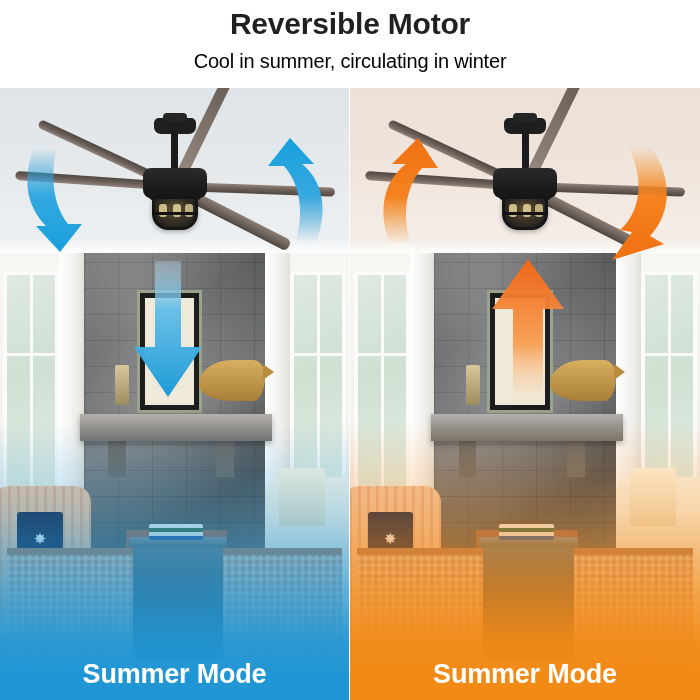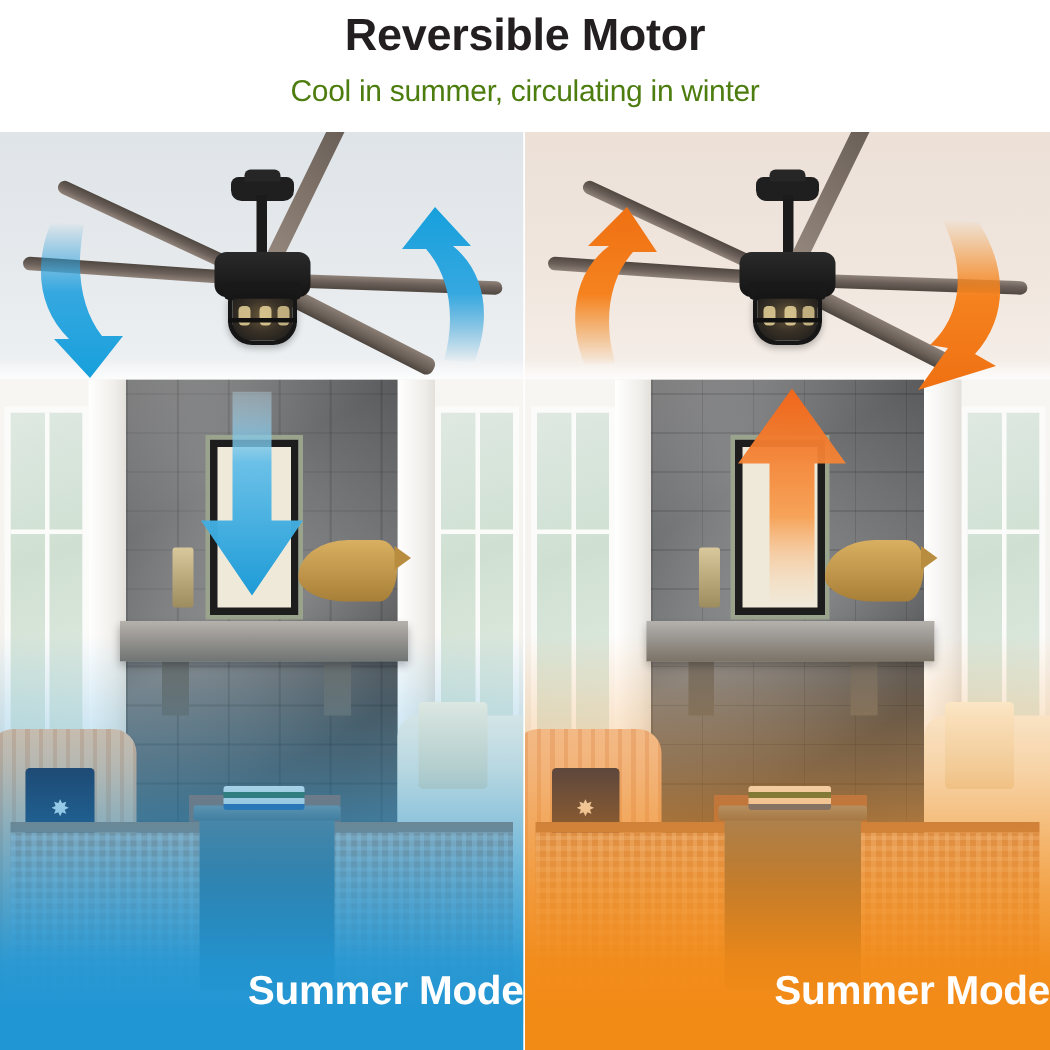--- a/index.html
+++ b/index.html
@@ -6,21 +6,21 @@
   html,body { width:700px; height:700px; overflow:hidden; background:#fff; }
   body { font-family:"Liberation Sans", sans-serif; }
 
   .page { position:relative; width:700px; height:700px; background:#fff; }
 
   
   .header { position:absolute; left:0; top:0; width:700px; height:88px;
             background:#ffffff; text-align:center; }
   .title { font-size:30px; font-weight:bold; color:#231f20; letter-spacing:-0.2px;
            line-height:1; padding-top:9px; }
-  .subtitle { font-size:20px; font-weight:400; color:#4d7c0f; letter-spacing:-0.2px;
+  .subtitle { font-size:20px; font-weight:400; color:#000000; letter-spacing:-0.2px;
               line-height:1; padding-top:12px; }
 
   
   .panels { position:absolute; left:0; top:88px; width:700px; height:612px; display:flex; }
   .panel { position:relative; width:350px; height:612px; overflow:hidden; }
   .panel.summer { border-right:1px solid #ffffff; }
 
   
   .ceiling { position:absolute; left:0; top:0; width:100%; height:27%; }
   .summer .ceiling { background:linear-gradient(180deg,#dfe4e8 0%,#e6eaed 55%,#eef1f3 100%); }
@@ -144,21 +144,21 @@
   
   .tint { position:absolute; inset:0; z-index:12; pointer-events:none; }
   .summer .tint { background:linear-gradient(180deg,
       rgba(33,150,212,0) 38%, rgba(33,150,212,.30) 58%, rgba(33,150,212,.72) 76%,
       rgba(33,150,212,.95) 87%, #2196d4 94%); }
   .winter .tint { background:linear-gradient(180deg,
       rgba(242,138,22,0) 38%, rgba(242,138,22,.30) 58%, rgba(242,138,22,.74) 76%,
       rgba(242,138,22,.96) 87%, #f28a16 94%); }
 
   
-  .mode-label { position:absolute; left:0; bottom:24px; width:100%; text-align:right;
+  .mode-label { position:absolute; left:0; bottom:10px; width:100%; text-align:center;
      color:#ffffff; font-size:27px; font-weight:bold; letter-spacing:-0.2px; z-index:20; }
 
   
   .arrow-svg { position:absolute; z-index:15; pointer-events:none; }
   .big-arrow { position:absolute; z-index:14; pointer-events:none; }
 </style>
 </head>
 <body>
 
 <div class="page">

